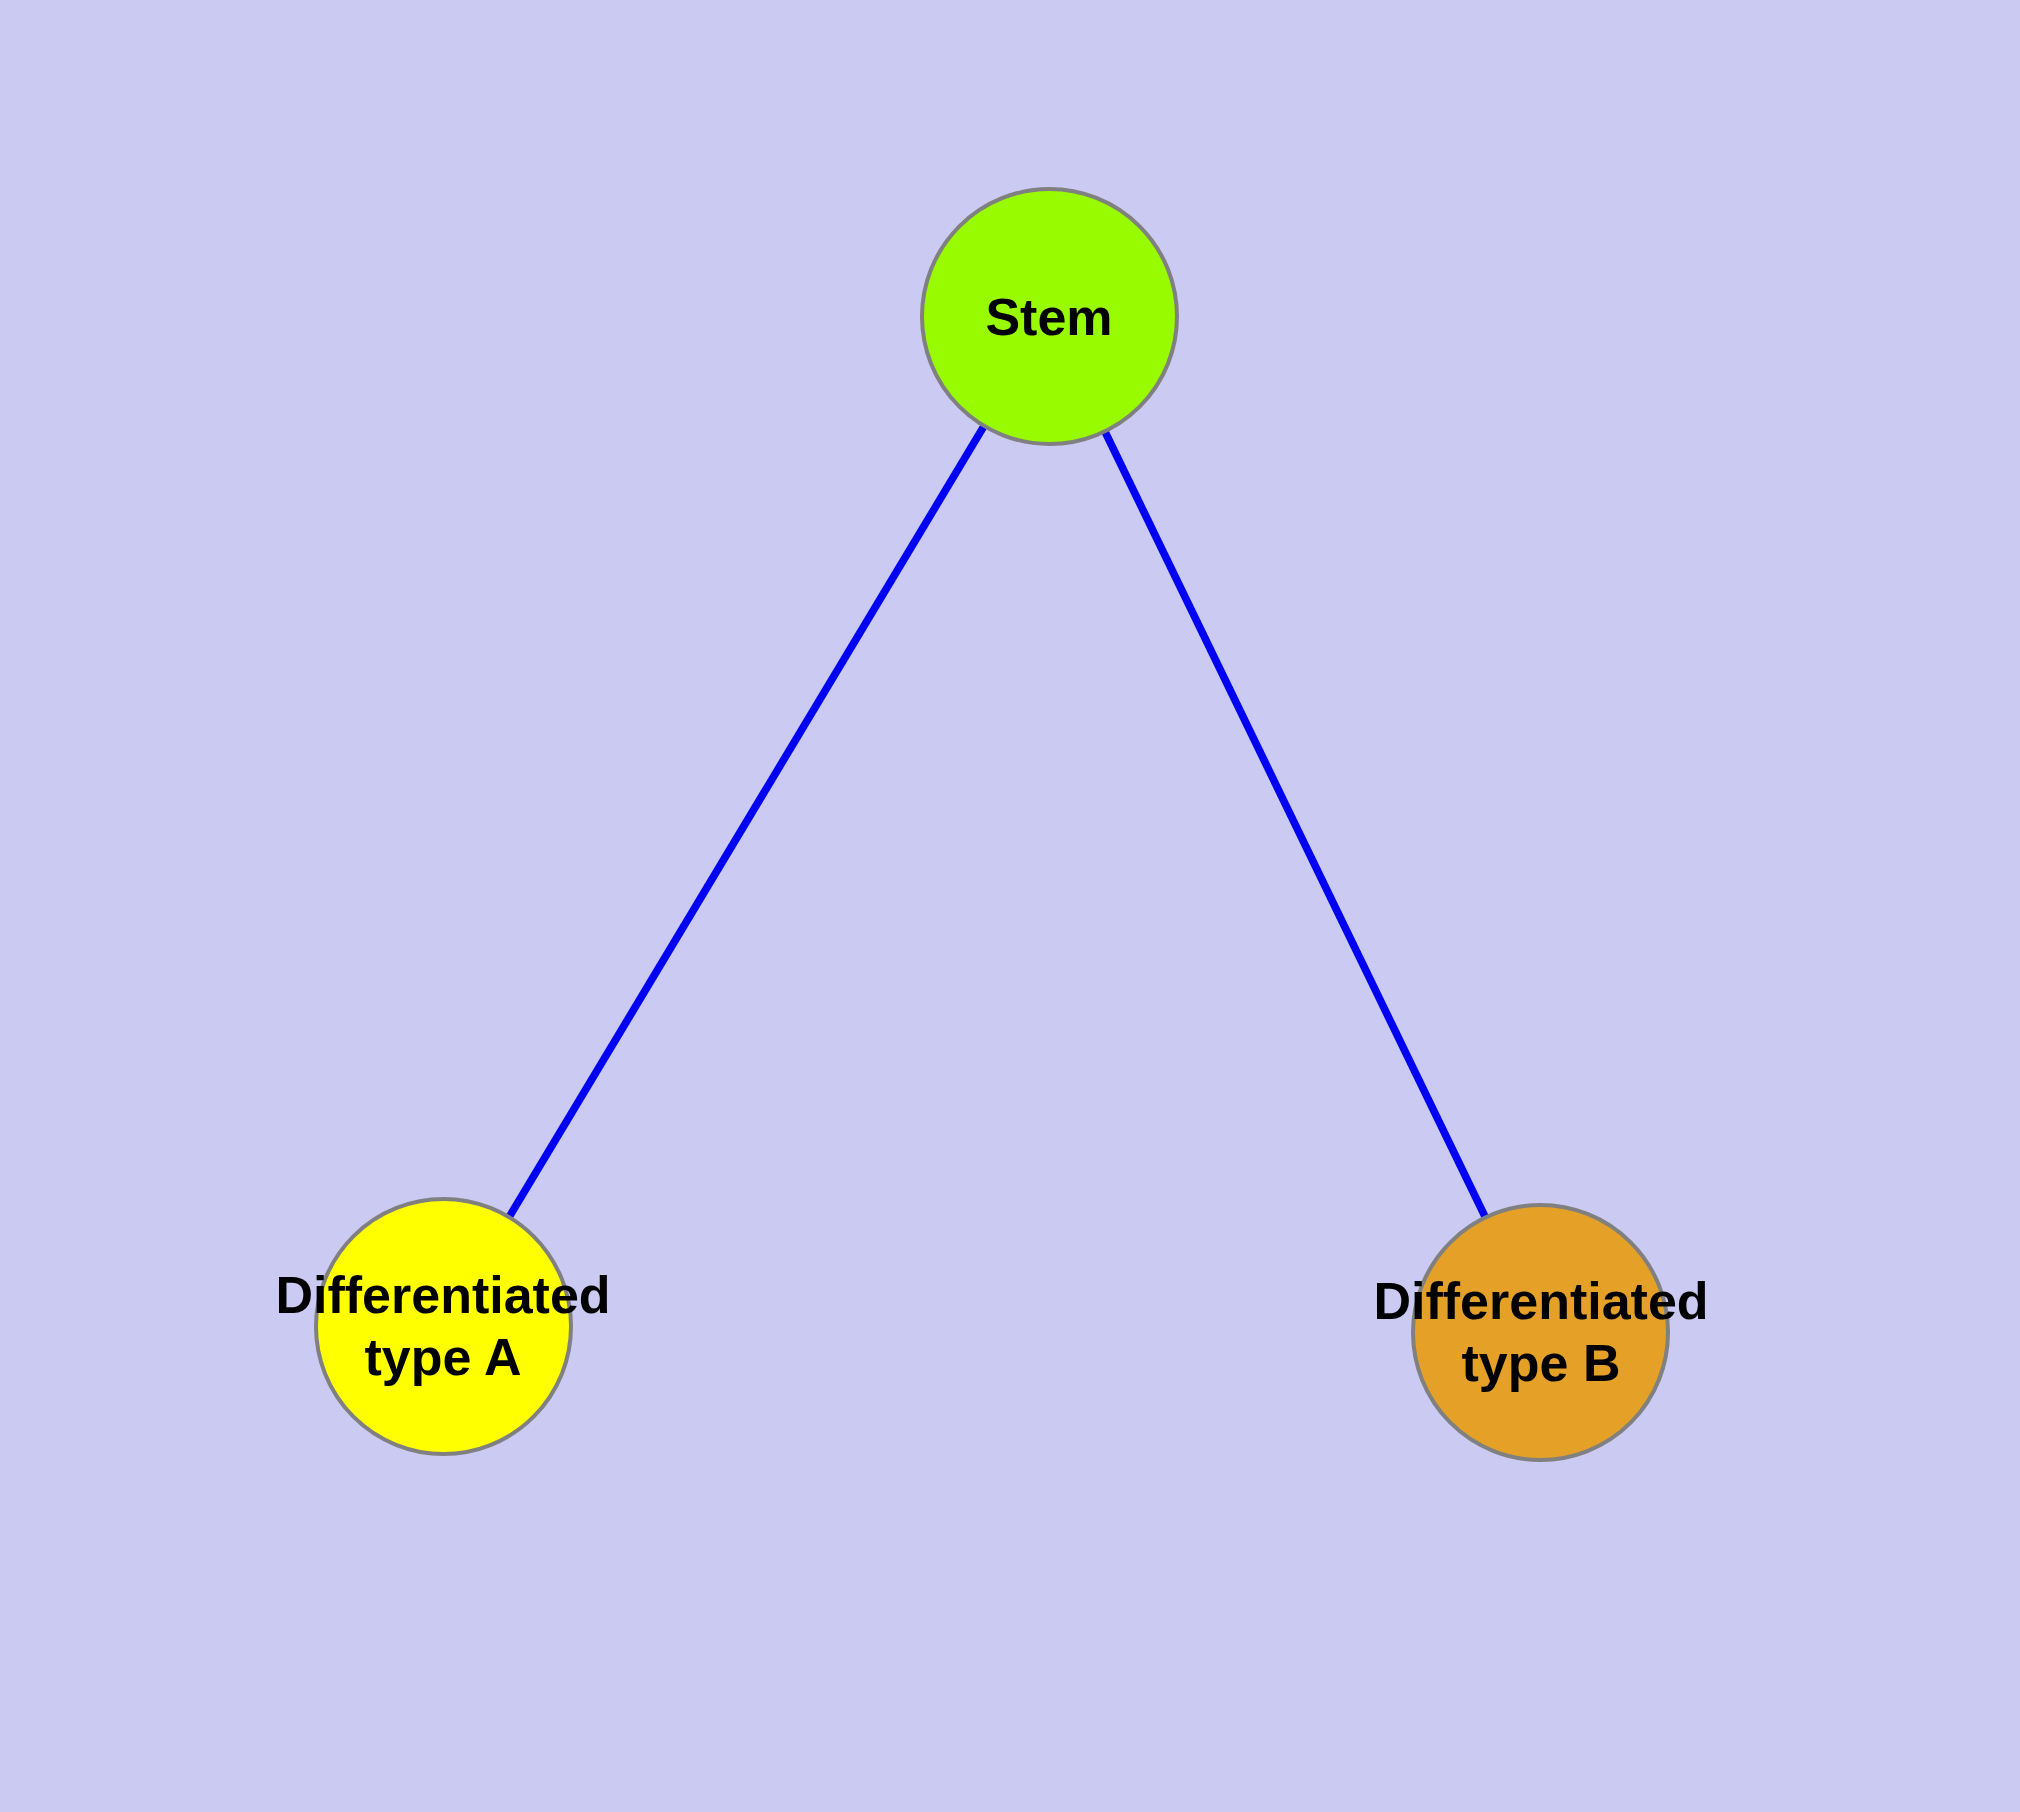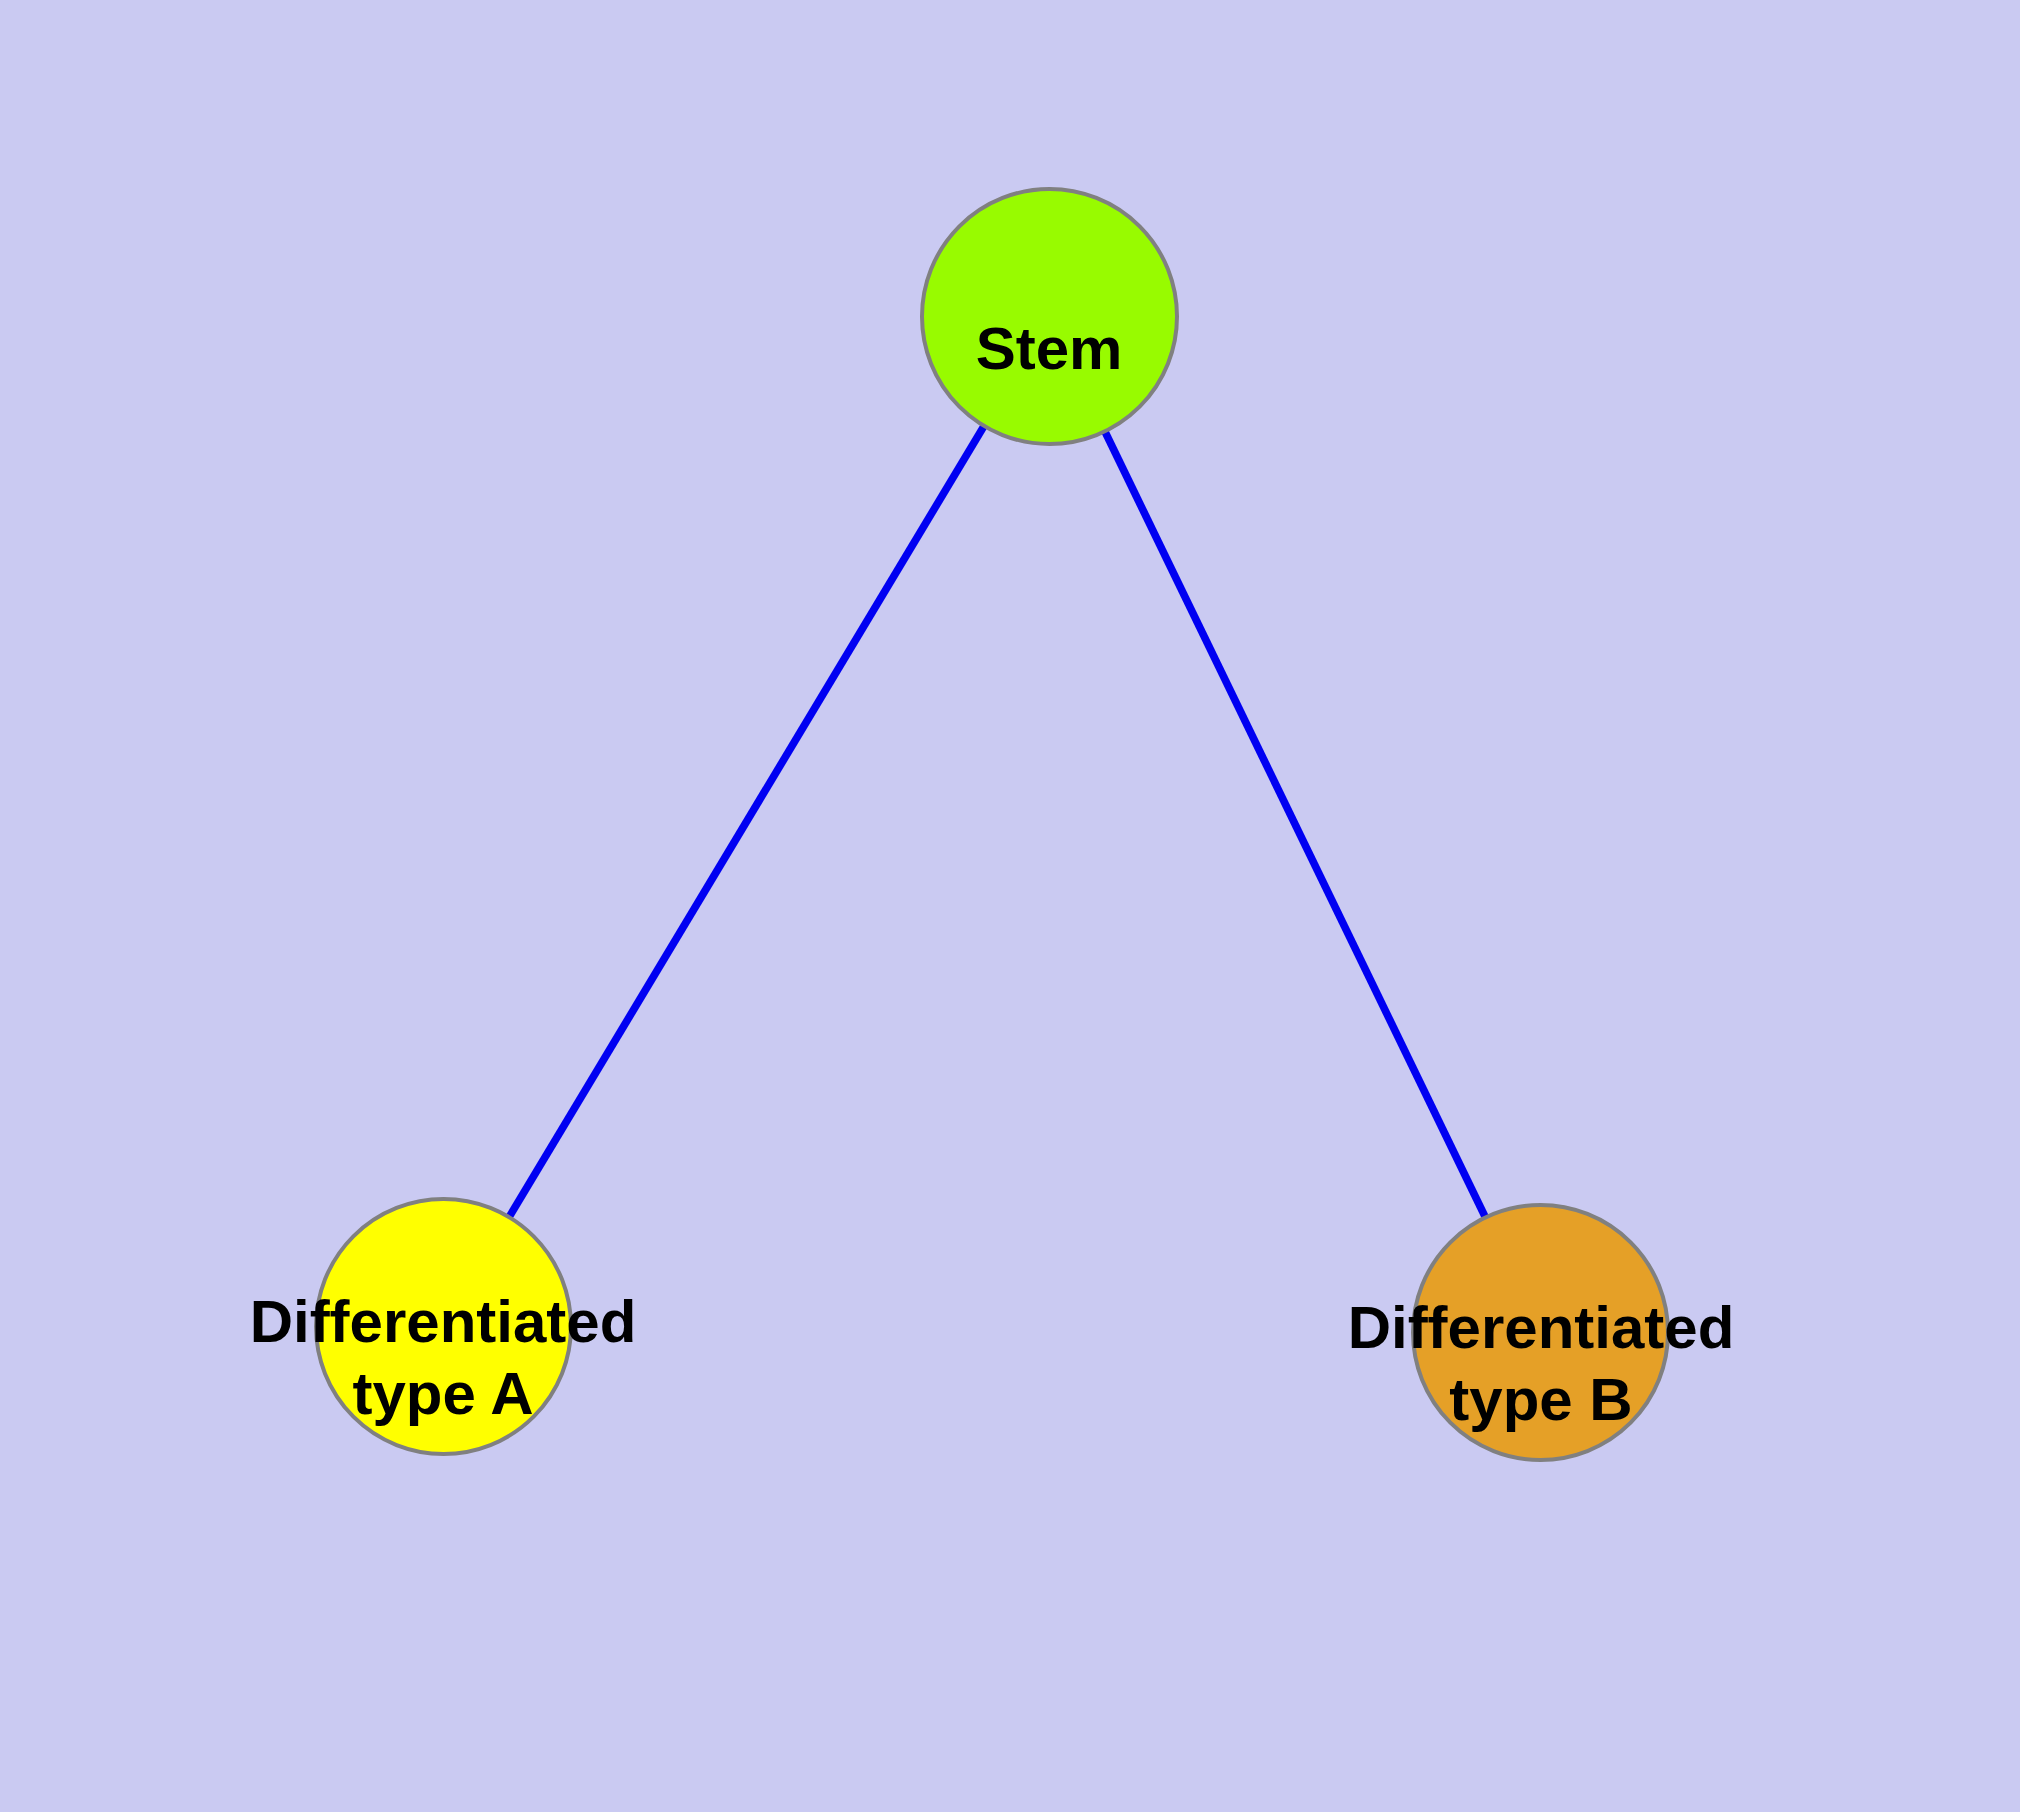--- a/index.html
+++ b/index.html
@@ -36,26 +36,25 @@
   .node {
     position: absolute;
     box-sizing: border-box;
     border-radius: 50%;
     border-style: solid;
   }
   .node-label {
     position: absolute;
     transform: translate(-50%, -50%);
     font-weight: bold;
-    font-size: 60px;
+    font-size: 52px;
     line-height: 1.2;
     color: #000000;
     text-align: center;
     white-space: pre-line;
-    margin-top: 32px;
   }
 </style>
 </head>
 <body>
 
 <div class="canvas" style="background: rgb(202, 202, 242);">
   <svg class="edges-layer" width="2021" height="1812" viewBox="0 0 2384 2138">
       <line x1="1238" y1="374" x2="523" y2="1565" stroke="#0000f2" stroke-width="9"></line>
       <line x1="1238" y1="374" x2="1818" y2="1572" stroke="#0000f2" stroke-width="9"></line>
     </svg>

